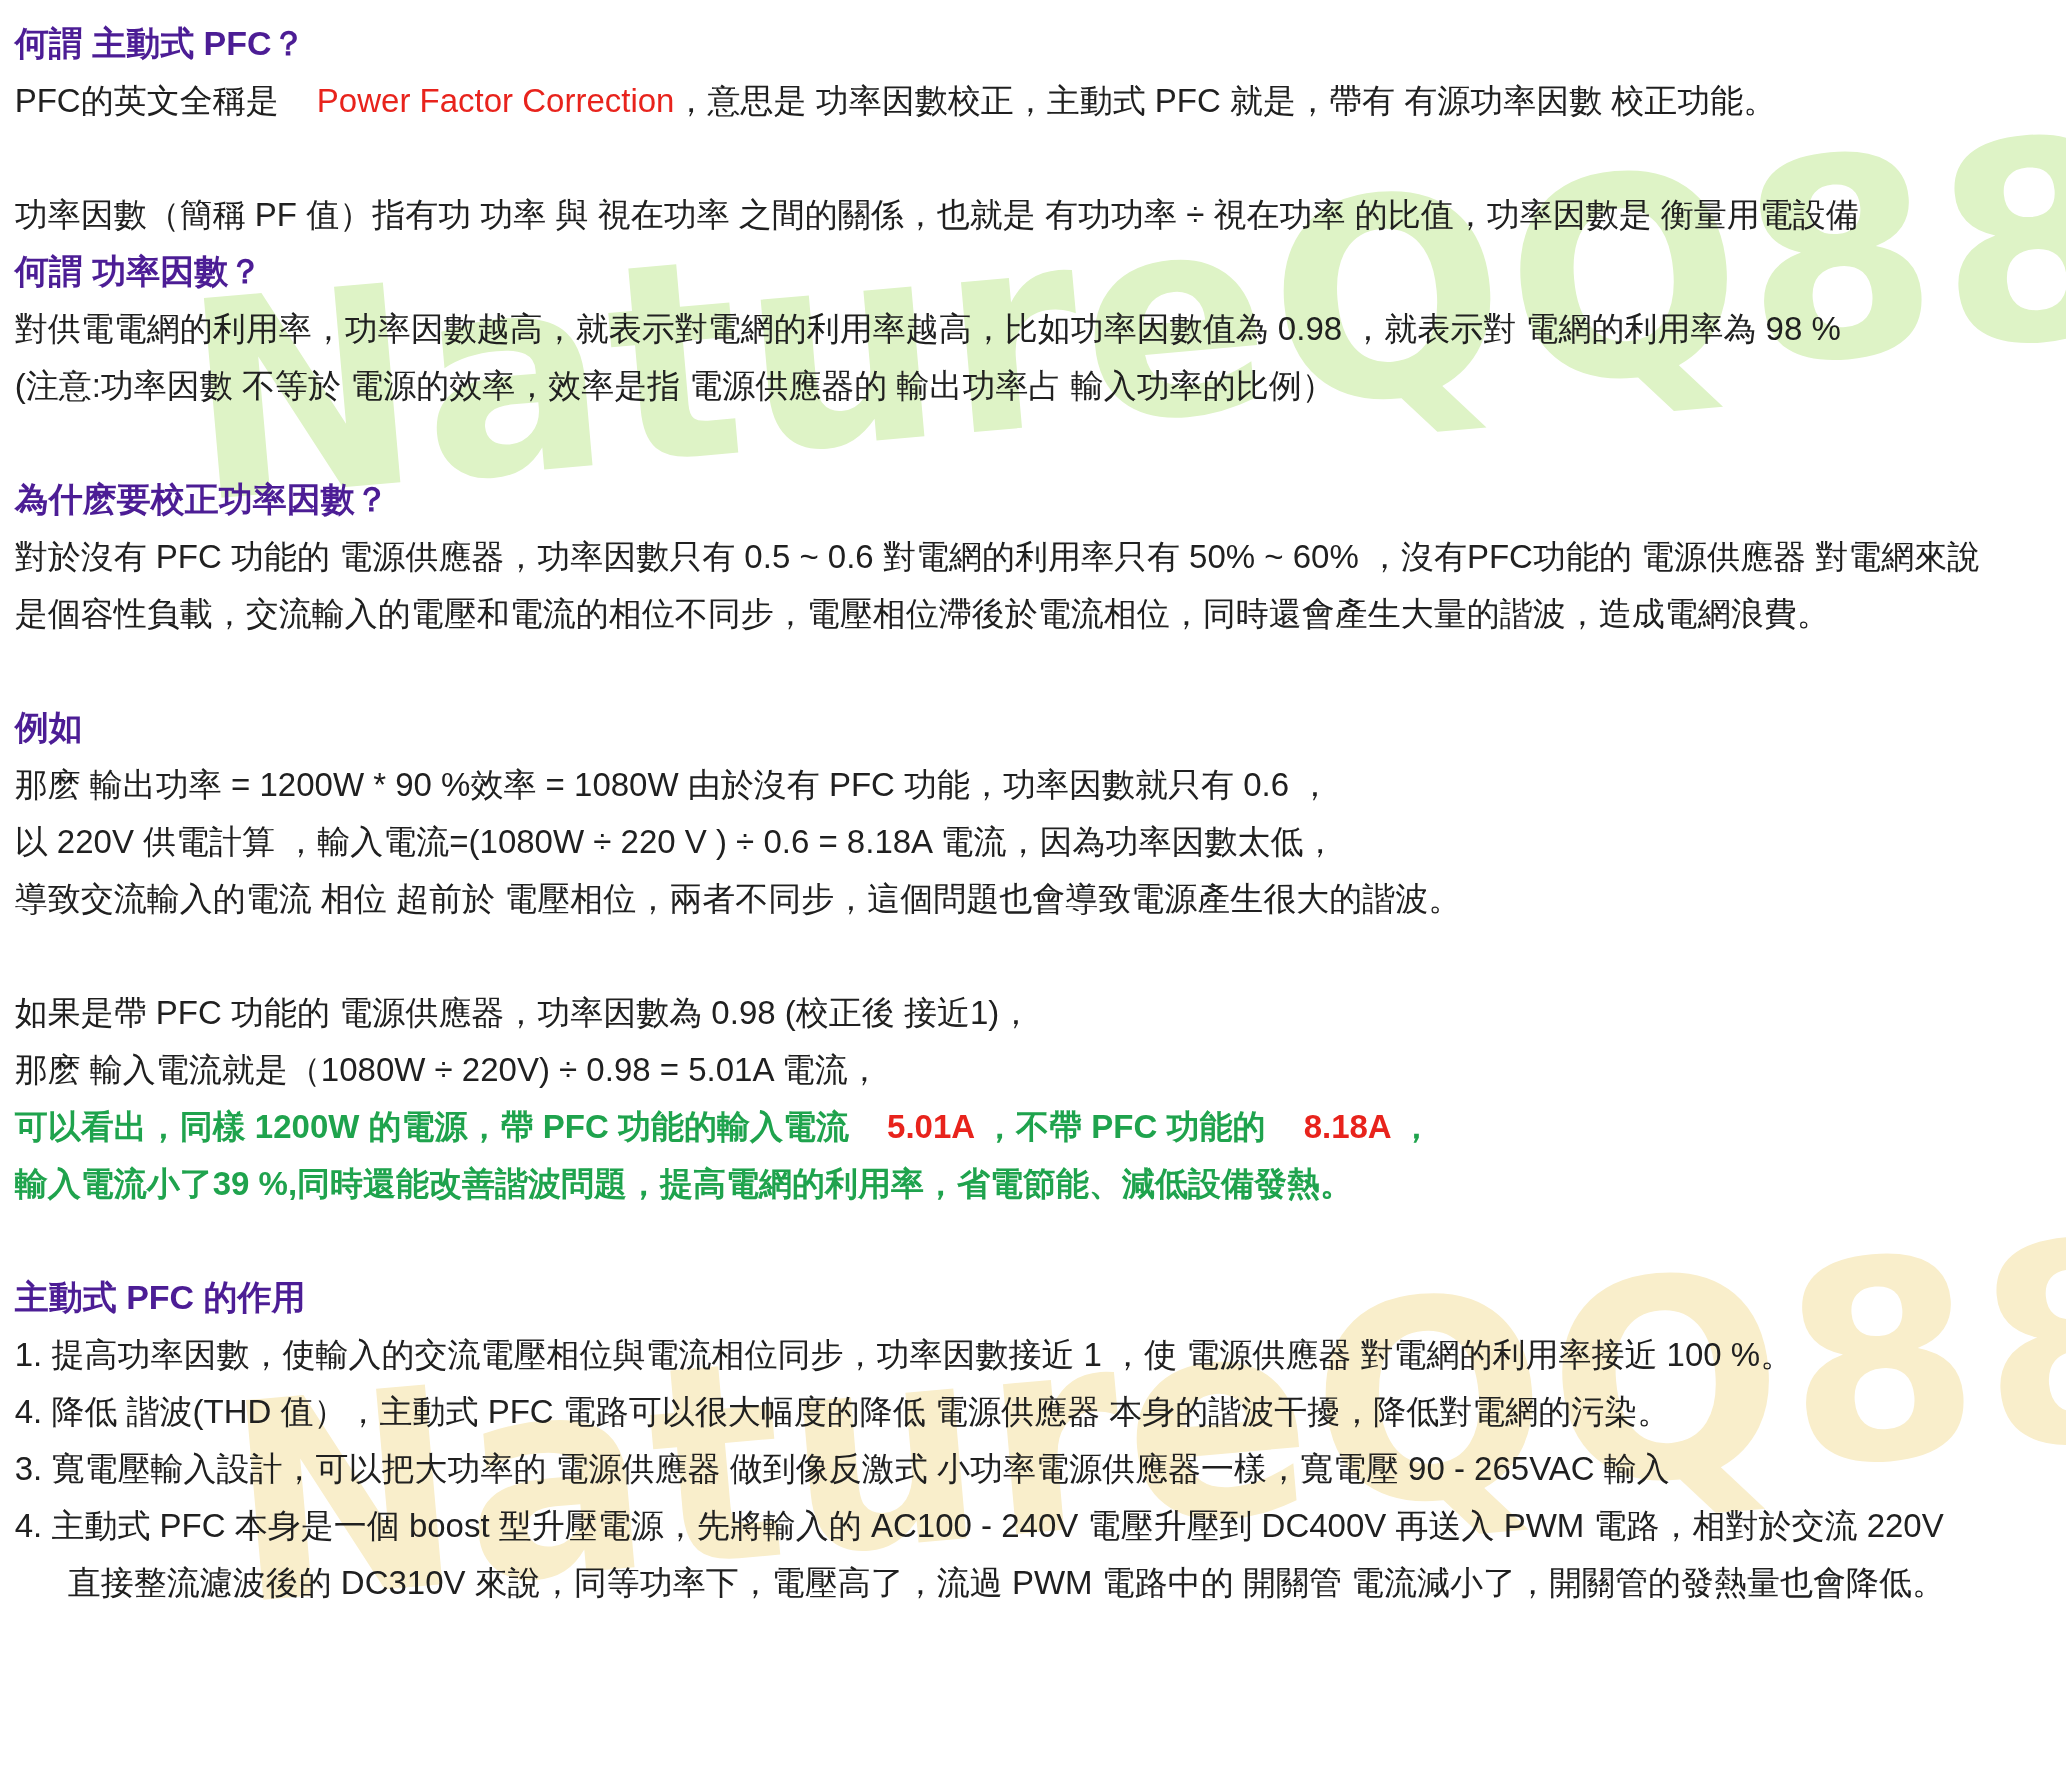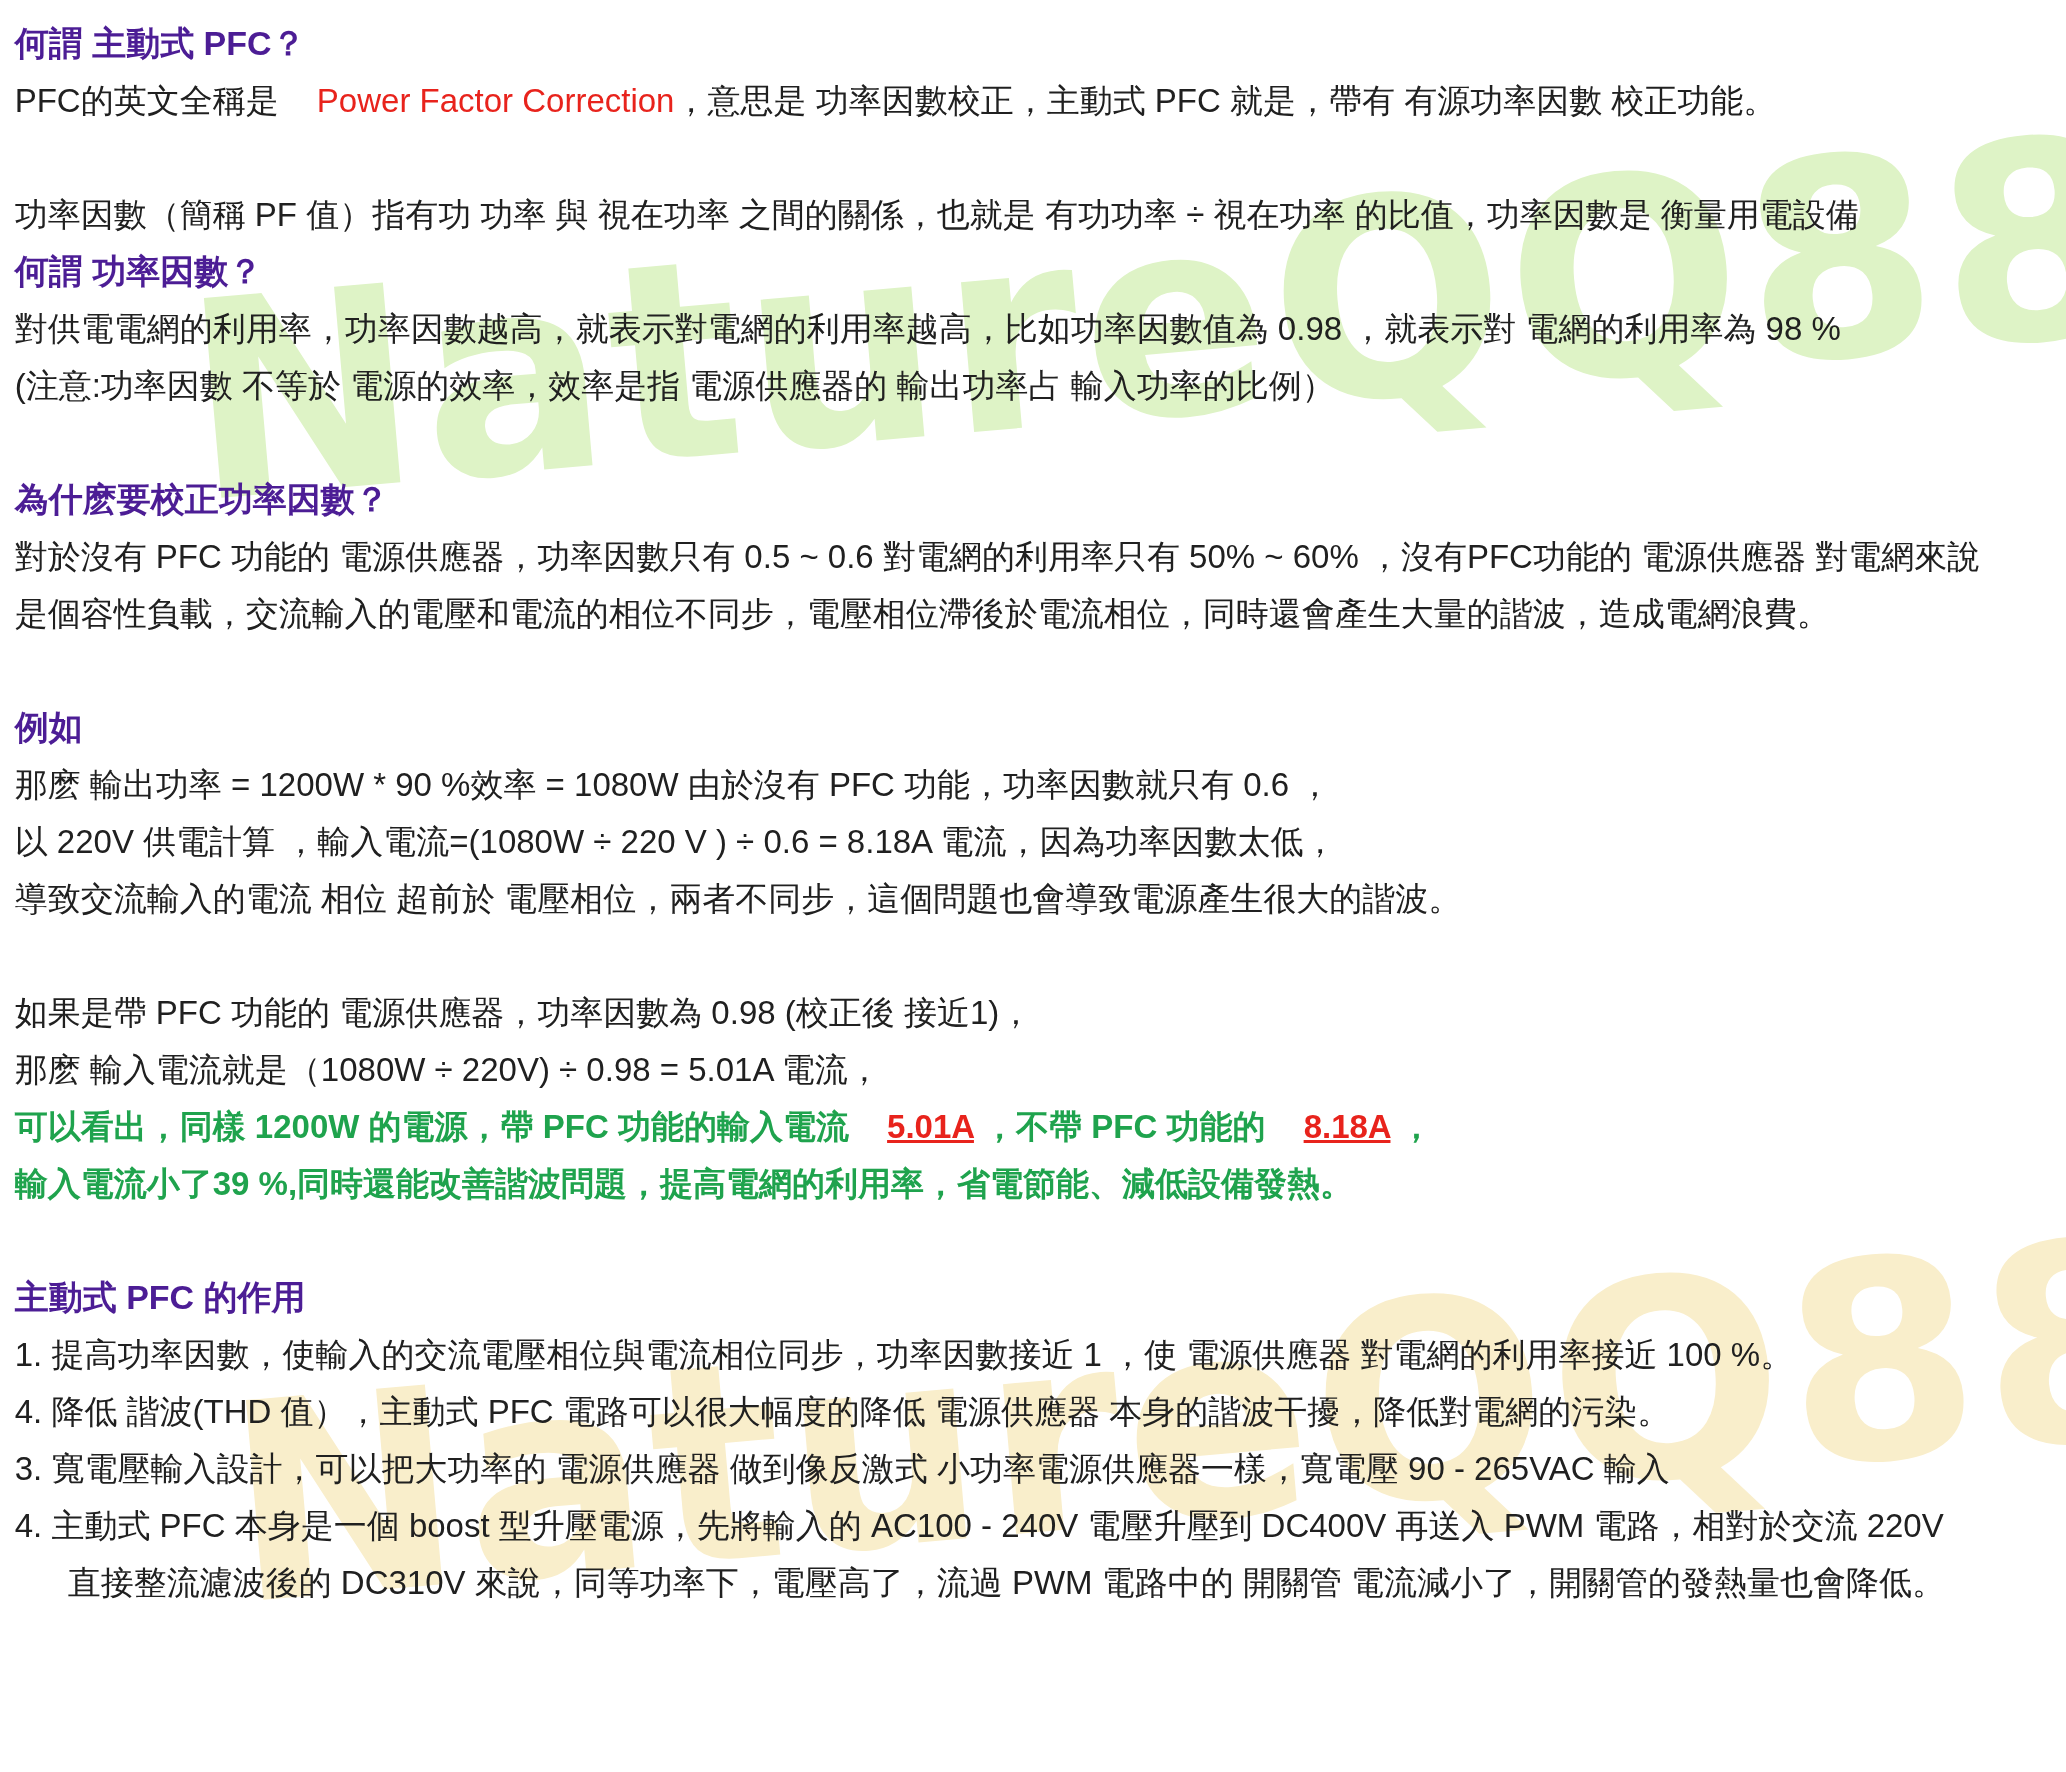--- a/index.html
+++ b/index.html
@@ -31,21 +31,21 @@
     padding: 14.7px 9.2px 0 14.7px;
     font-size: 33px;
     line-height: 57px;
     color: #202020;
   }
   .line  { height: 57px; white-space: nowrap; }
   .blank { height: 57px; }
   .heading { color: #4c1d95; font-weight: bold; font-size: 34px; }
   .red   { color: #e8231c; margin-left: 29px; }
   .green-line { color: #1fa34d; font-weight: bold; }
-  .green-line .red { font-weight: bold; text-decoration: underline; }
+  .green-line .red { font-weight: bold; }
   .indent { padding-left: 53px; }
 </style>
 </head>
 <body>
 
 <div class="watermark wm-top">NatureQQ88</div>
 <div class="watermark wm-bottom">NatureQQ88</div>
 
 <div class="doc">
 

